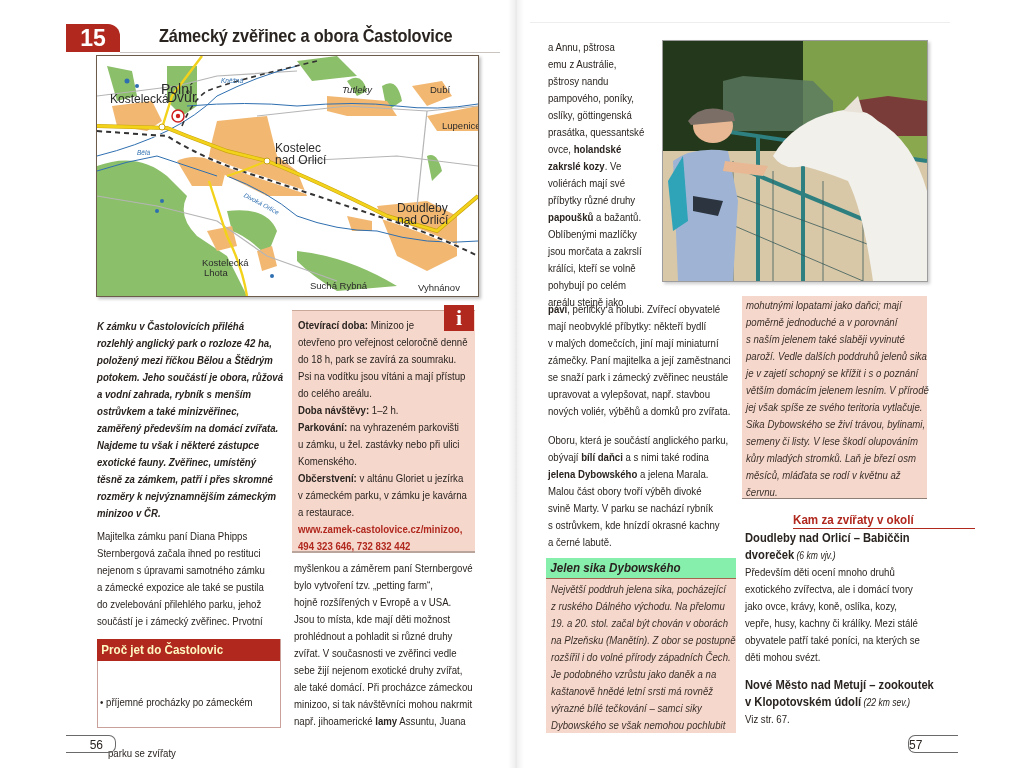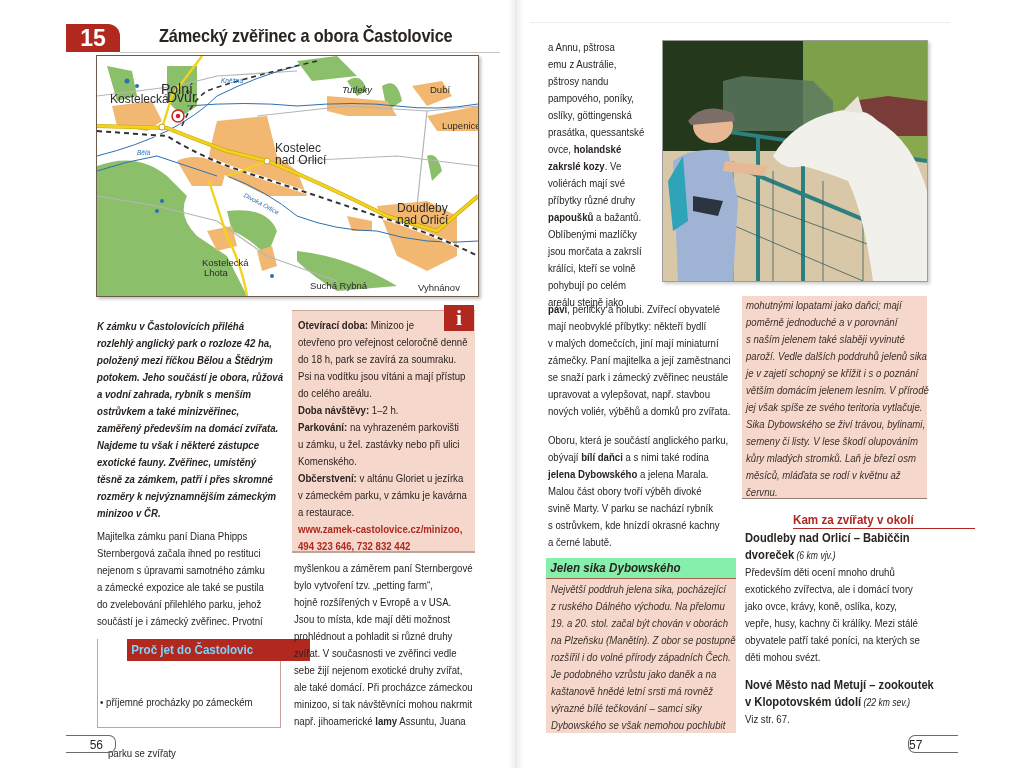--- a/index.html
+++ b/index.html
@@ -39,21 +39,21 @@
   .intro { left:97px; top:318px; width:220px; font-weight:bold; font-style:italic; }
   .para1 { left:97px; top:528px; }
 
   .info-box { left:292px; top:310px; width:183px; height:240px; background:#f6d7cc; border-top:1px solid #c9a89a; border-bottom:2px solid #b9a59c; }
   .info-icon { left:444px; top:305px; width:30px; height:26px; background:#b0281e; color:#fff;
     font-family:"Liberation Serif", serif; font-weight:bold; font-size:22px; line-height:26px; text-align:center; }
   .info-text { left:298px; top:317px; }
   .link { color:#b0281e; font-weight:bold; }
 
   .why-box { left:97px; top:639px; width:182px; height:88px; border:1px solid #c9a09a; border-top:none; background:#fff; }
-  .why-head { left:97px; top:639px; width:183px; height:22px; background:#b0281e; color:#7dd3fc; font-weight:bold; font-size:13.5px; line-height:22px;margin-left:30px; }
+  .why-head { left:97px; top:639px; width:183px; height:22px; background:#b0281e; color:#fef9c3; font-weight:bold; font-size:13.5px; line-height:22px; }
   .why-head span { display:inline-block; padding-left:5px; transform:scaleX(0.86); transform-origin:left center; white-space:nowrap; }
   .why-list { left:100px; top:660px; }
 
   .para2 { left:294px; top:560px; }
 
   
   .r-col1 { left:548px; top:39px; }
   .r-col2 { left:548px; top:301px; }
   .r-col3 { left:548px; top:432px; }
   .photo { left:662px; top:40px; width:264px; height:240px; border:1px solid #9d9d9d; box-shadow:2px 2px 3px rgba(0,0,0,0.2); overflow:hidden; background:#6a8a4a; }

